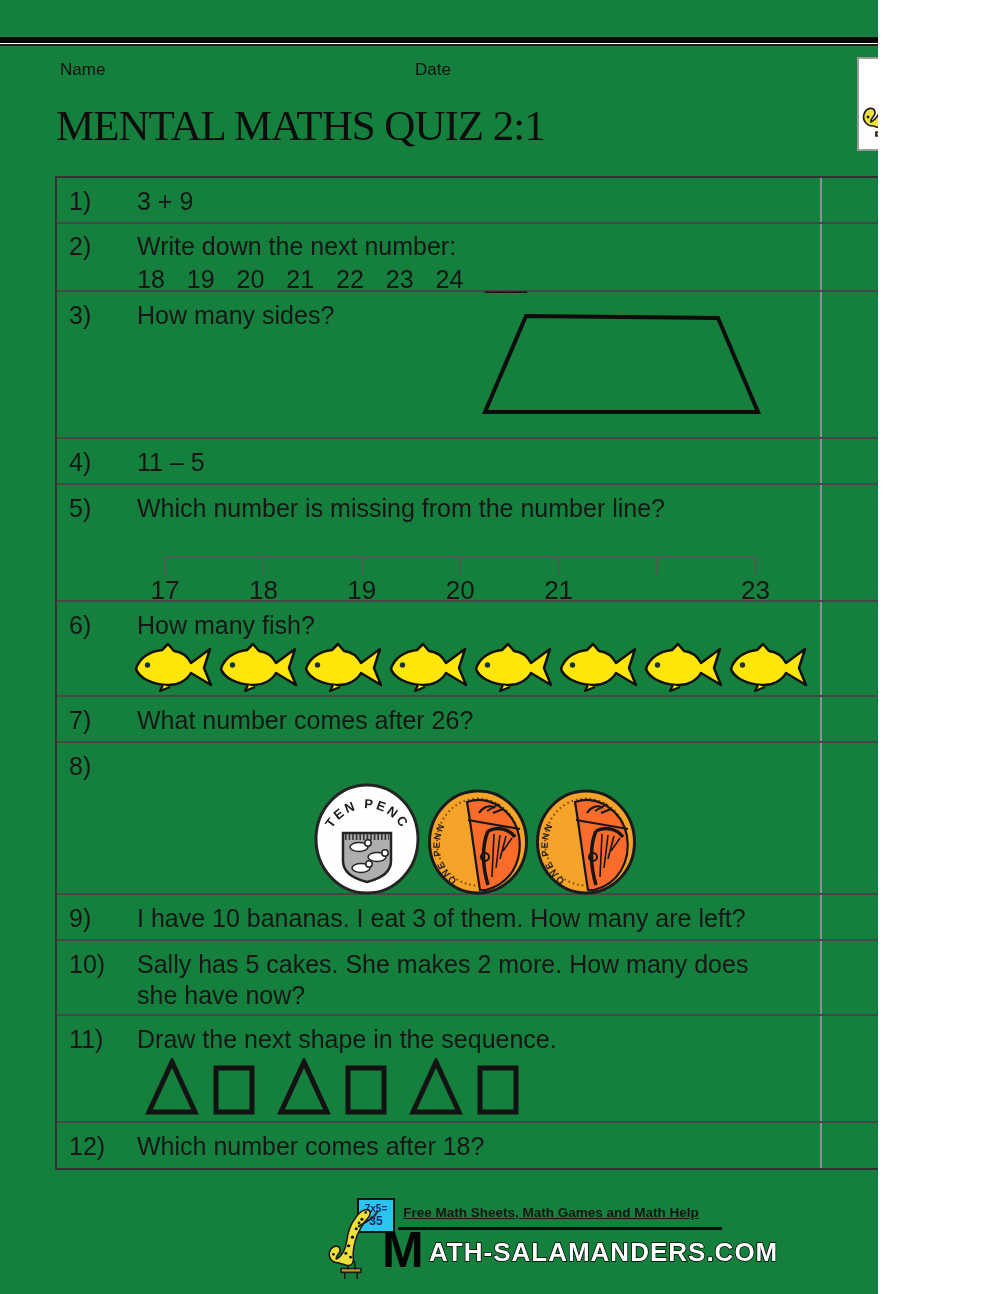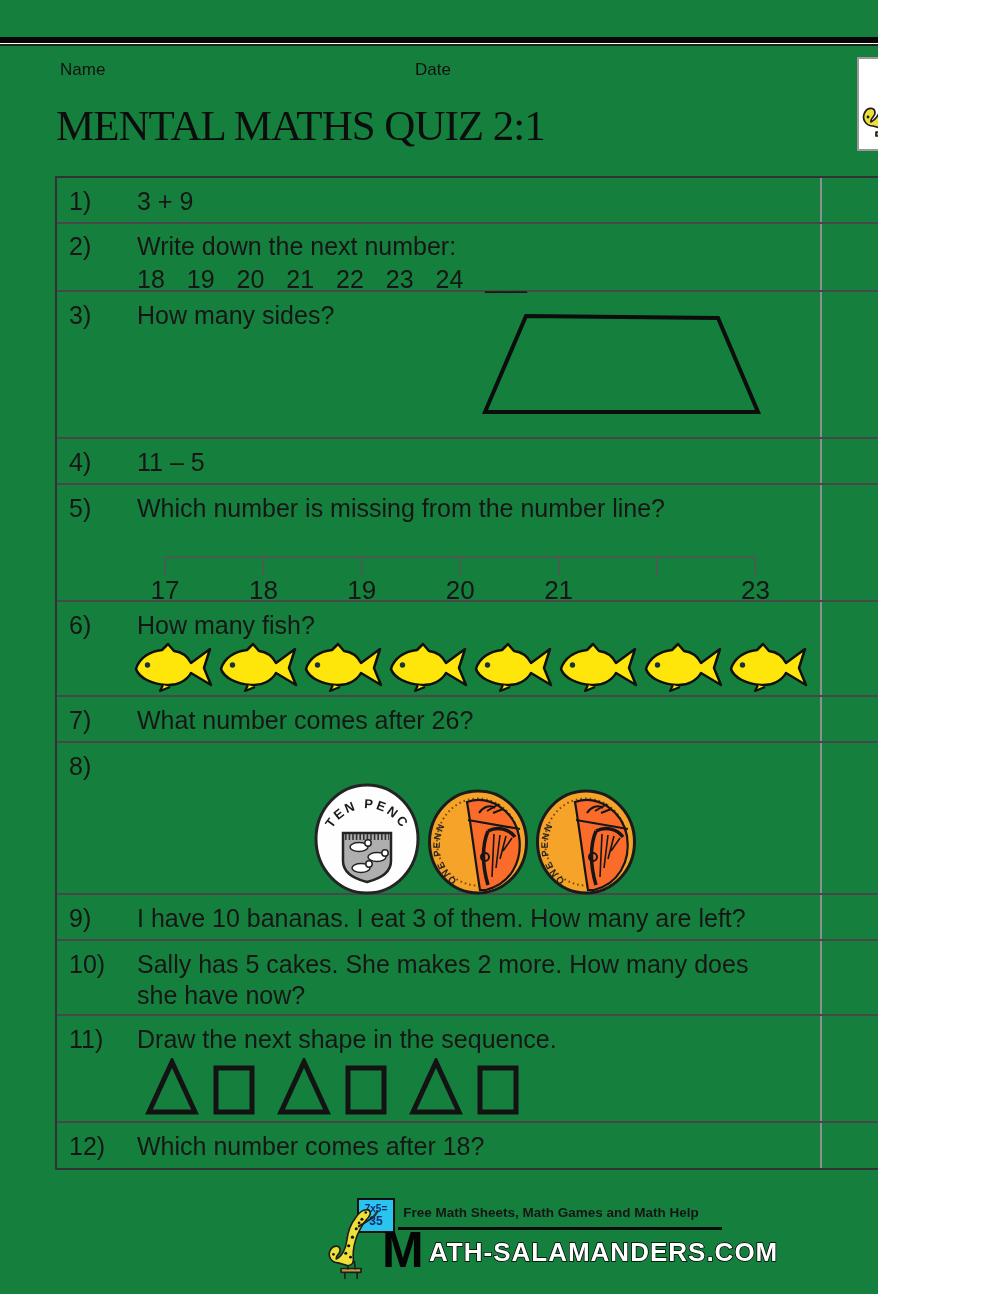--- a/index.html
+++ b/index.html
@@ -30,21 +30,21 @@
 
   .trap{position:absolute;left:420px;top:20px;}
   .nline{position:absolute;left:80px;top:50px;text-align:center;}
   .fish-row{position:absolute;left:76px;top:40px;display:flex;}
   .fish-row svg{margin-right:1px;}
   .coins{position:absolute;left:256px;top:40px;display:flex;align-items:flex-start;}
   .shape-row{position:absolute;left:88px;top:40px;display:flex;align-items:flex-end;height:60px;}
   .slot{width:66px;display:flex;align-items:flex-end;}
 
   .tagline{position:absolute;left:390px;top:1205px;width:322px;text-align:center;
-           font-size:13.5px;font-weight:bold;color:#151515;}
+           font-size:13.5px;font-weight:bold;color:#151515;text-decoration:underline;}
   .foot-line{position:absolute;left:398px;top:1227px;width:324px;height:3px;background:#0a0a0a;}
   .mini-sal{position:absolute;left:328px;top:1197px;}
   .wordmark{position:absolute;left:382px;top:1222px;}
   svg text{font-family:"Liberation Sans",sans-serif;}
 </style>
 </head>
 <body>
 
 <div class="page">
 

